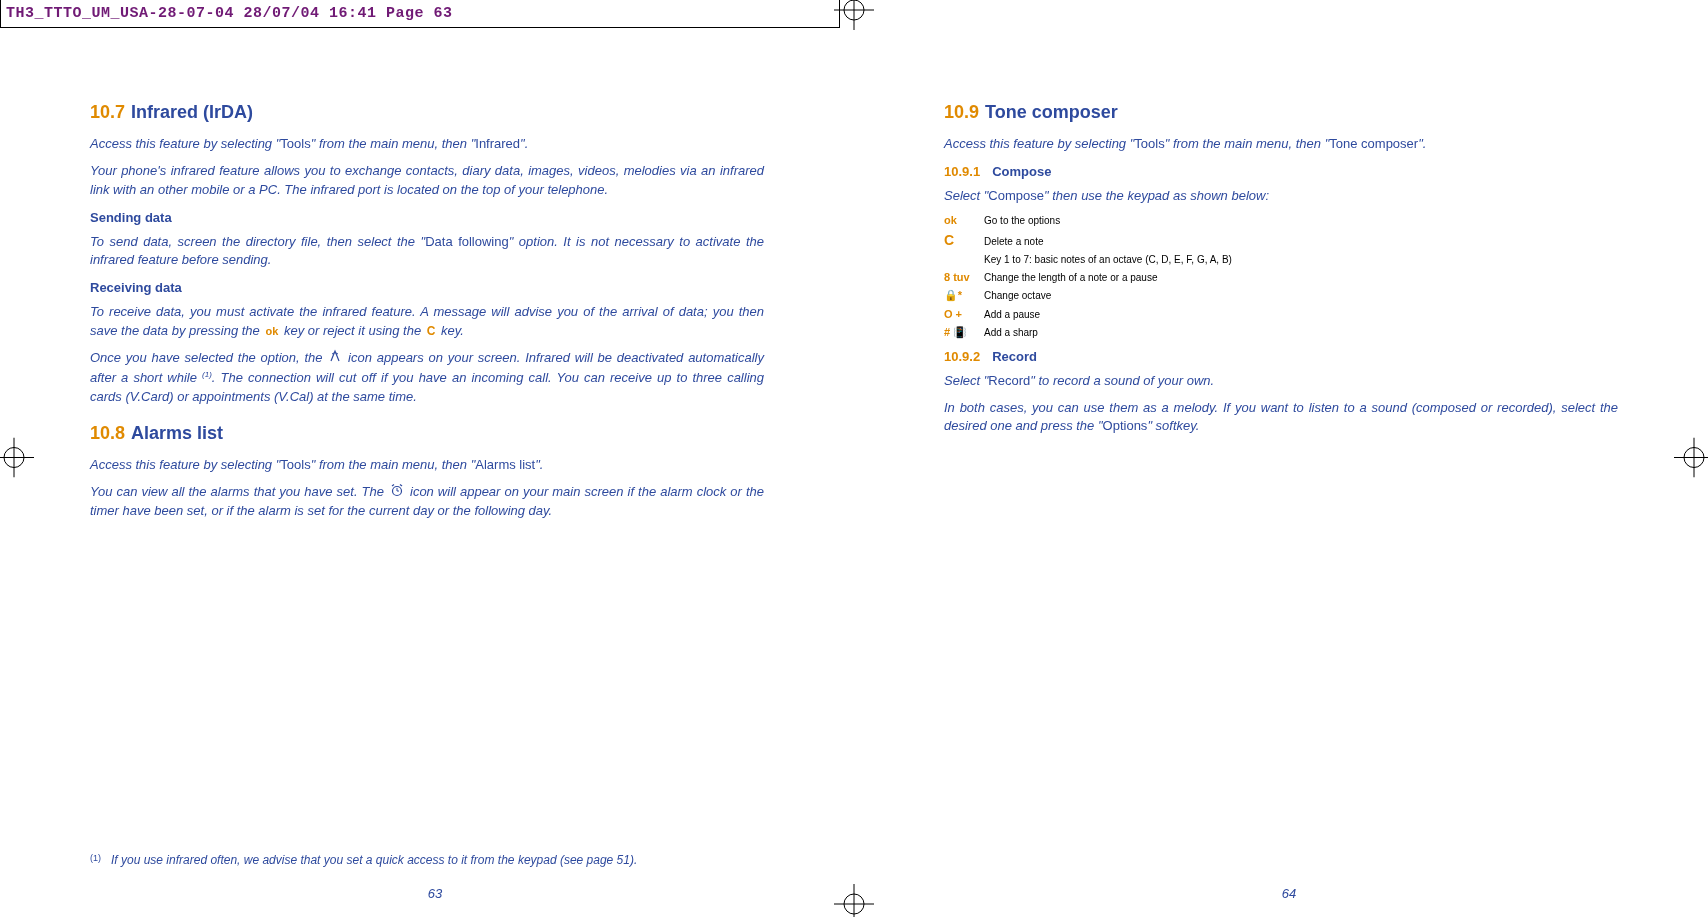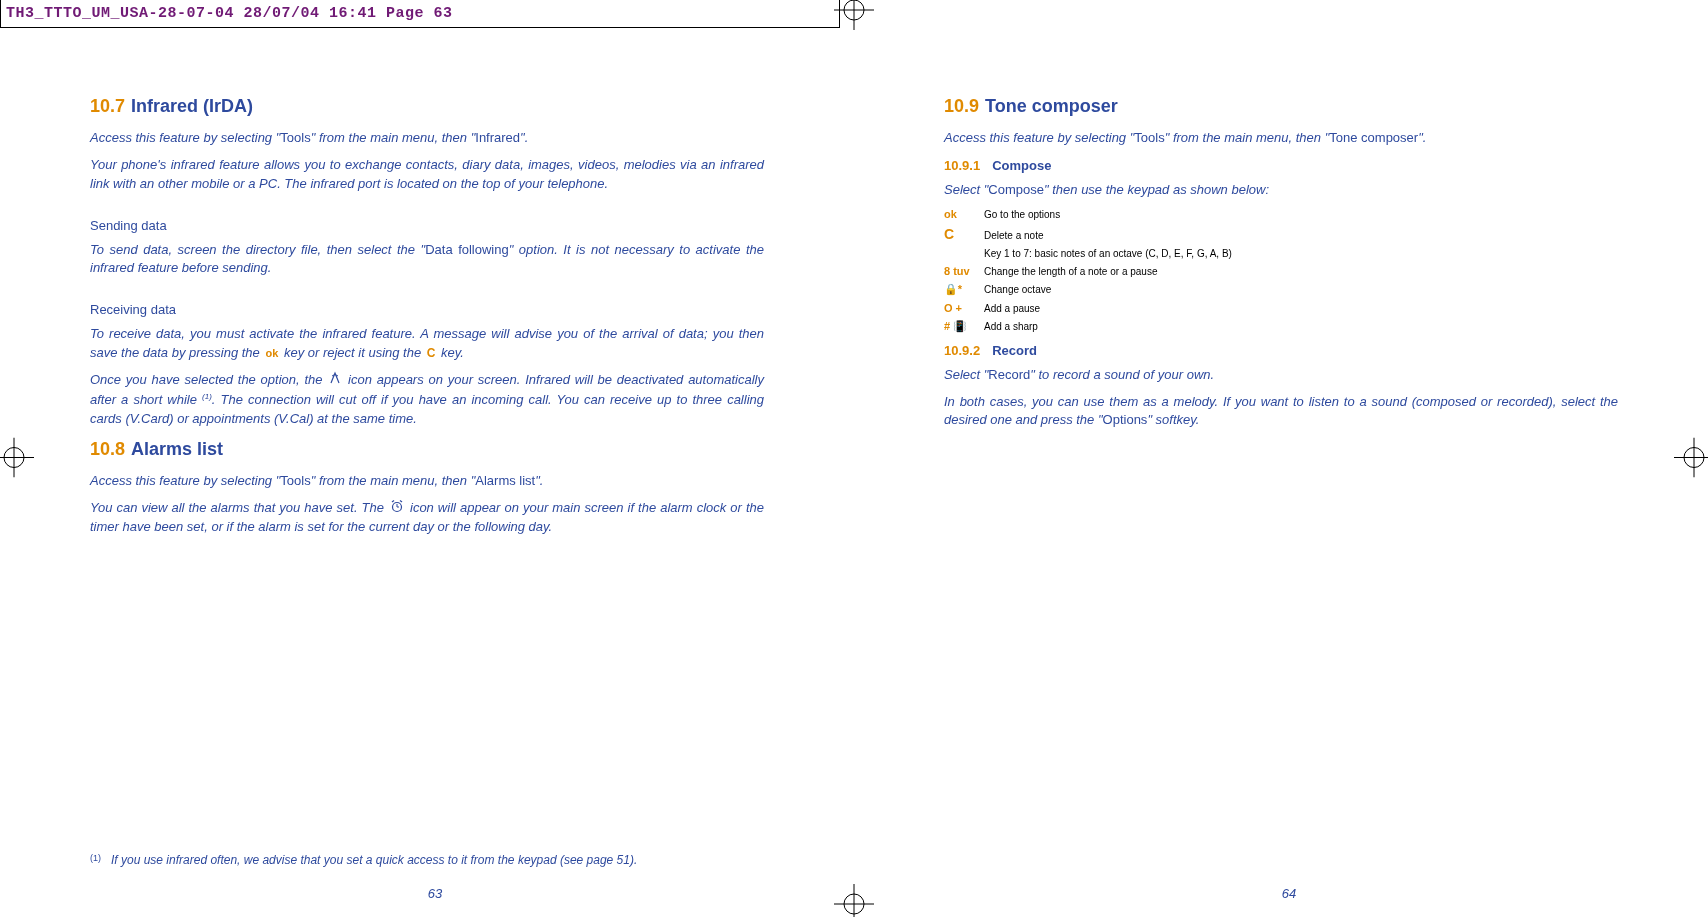--- a/index.html
+++ b/index.html
@@ -70,28 +70,28 @@
     width: 50%;
     padding: 16px 90px 0 90px;
     position: relative;
   }
   .page-right {
     padding: 16px 90px 0 90px;
   }
   h2 {
     font-size: 18px;
     font-weight: bold;
-    margin: 10px 0 12px 0;
+    margin: 16px 0 12px 0;
     color: #2e4a9e;
   }
   .secnum { color: #e08a00; font-weight: bold; margin-right: 6px; }
   h3 {
     font-size: 13px;
-    font-weight: normal;
-    margin: 24px 0 6px 0;
+    font-weight: bold;
+    margin: 10px 0 6px 0;
     color: #2e4a9e;
   }
   .sub { font-size: 13px; font-weight: bold; margin: 10px 0 6px 0; color: #2e4a9e; }
   .sub .num { color: #e08a00; font-weight: bold; margin-right: 12px; }
   p {
     font-size: 13px;
     line-height: 1.45;
     margin: 8px 0;
     color: #2e4a9e;
     text-align: justify;

